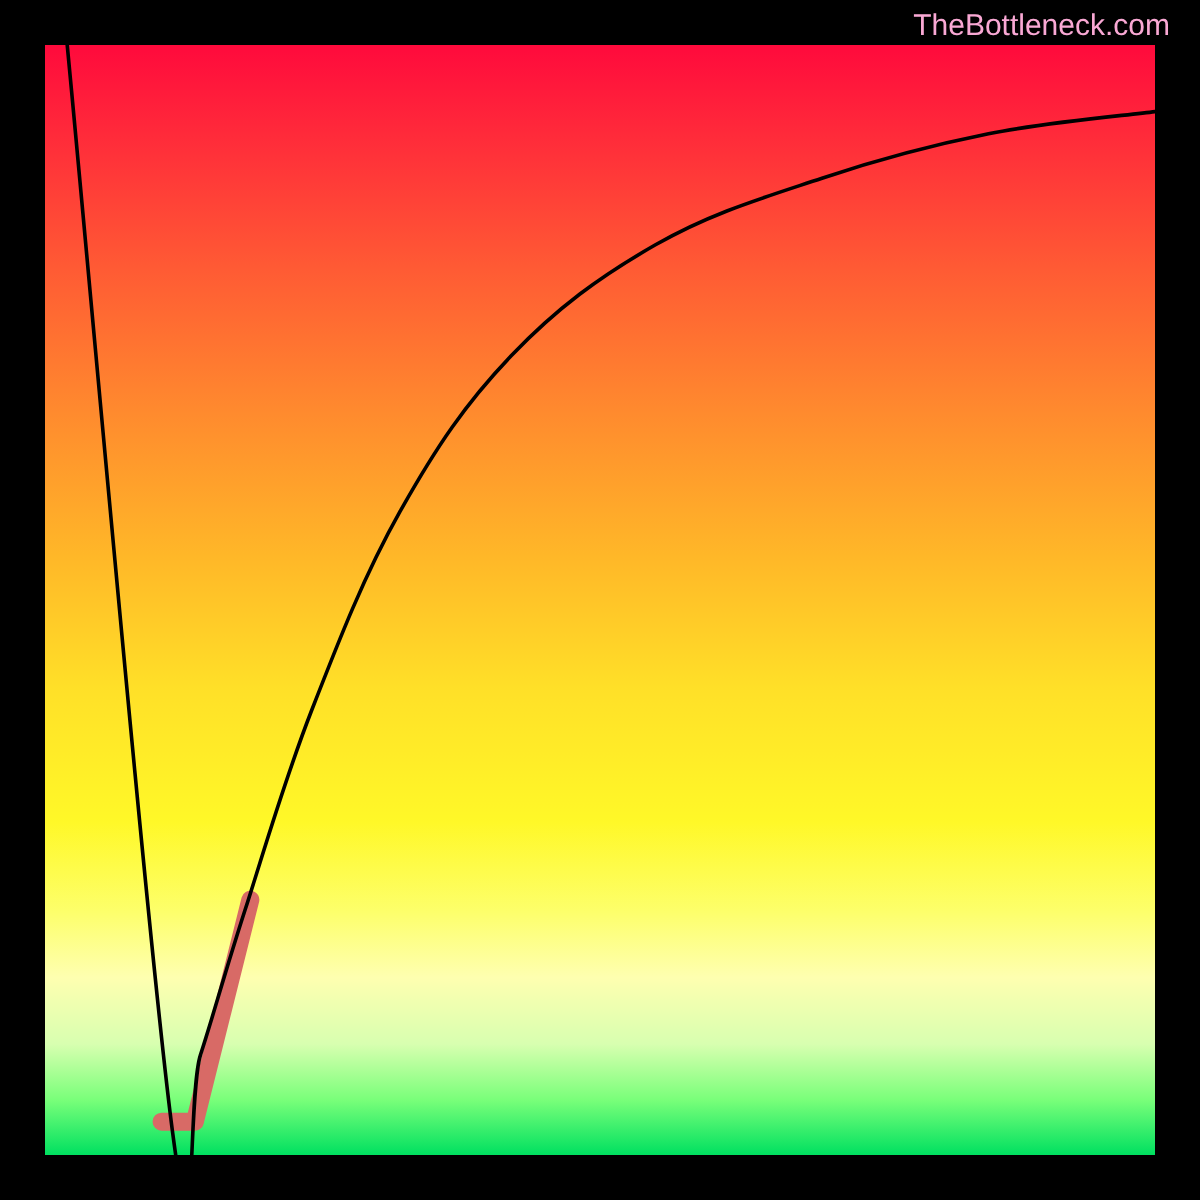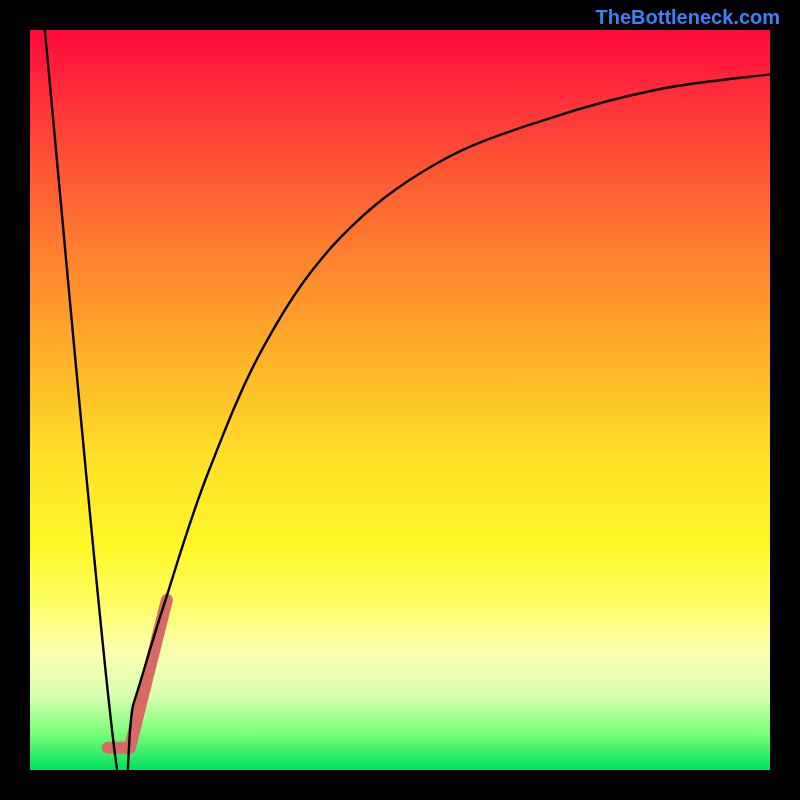--- a/index.html
+++ b/index.html
@@ -7,23 +7,23 @@
     width: 800px;
     height: 800px;
     background: #000;
     position: relative;
     font-family: Arial, sans-serif;
   }
   .watermark {
     position: absolute;
     top: 6px;
     right: 20px;
-    color: #3b82f6;
+    color: #f9a8d4;
     font-size: 20px;
-    font-weight: bold;
+    font-weight: normal;
     z-index: 10;
   }
   .plot-area {
     position: absolute;
     left: 30px;
     top: 30px;
     width: 740px;
     height: 740px;
     overflow: hidden;
   }

